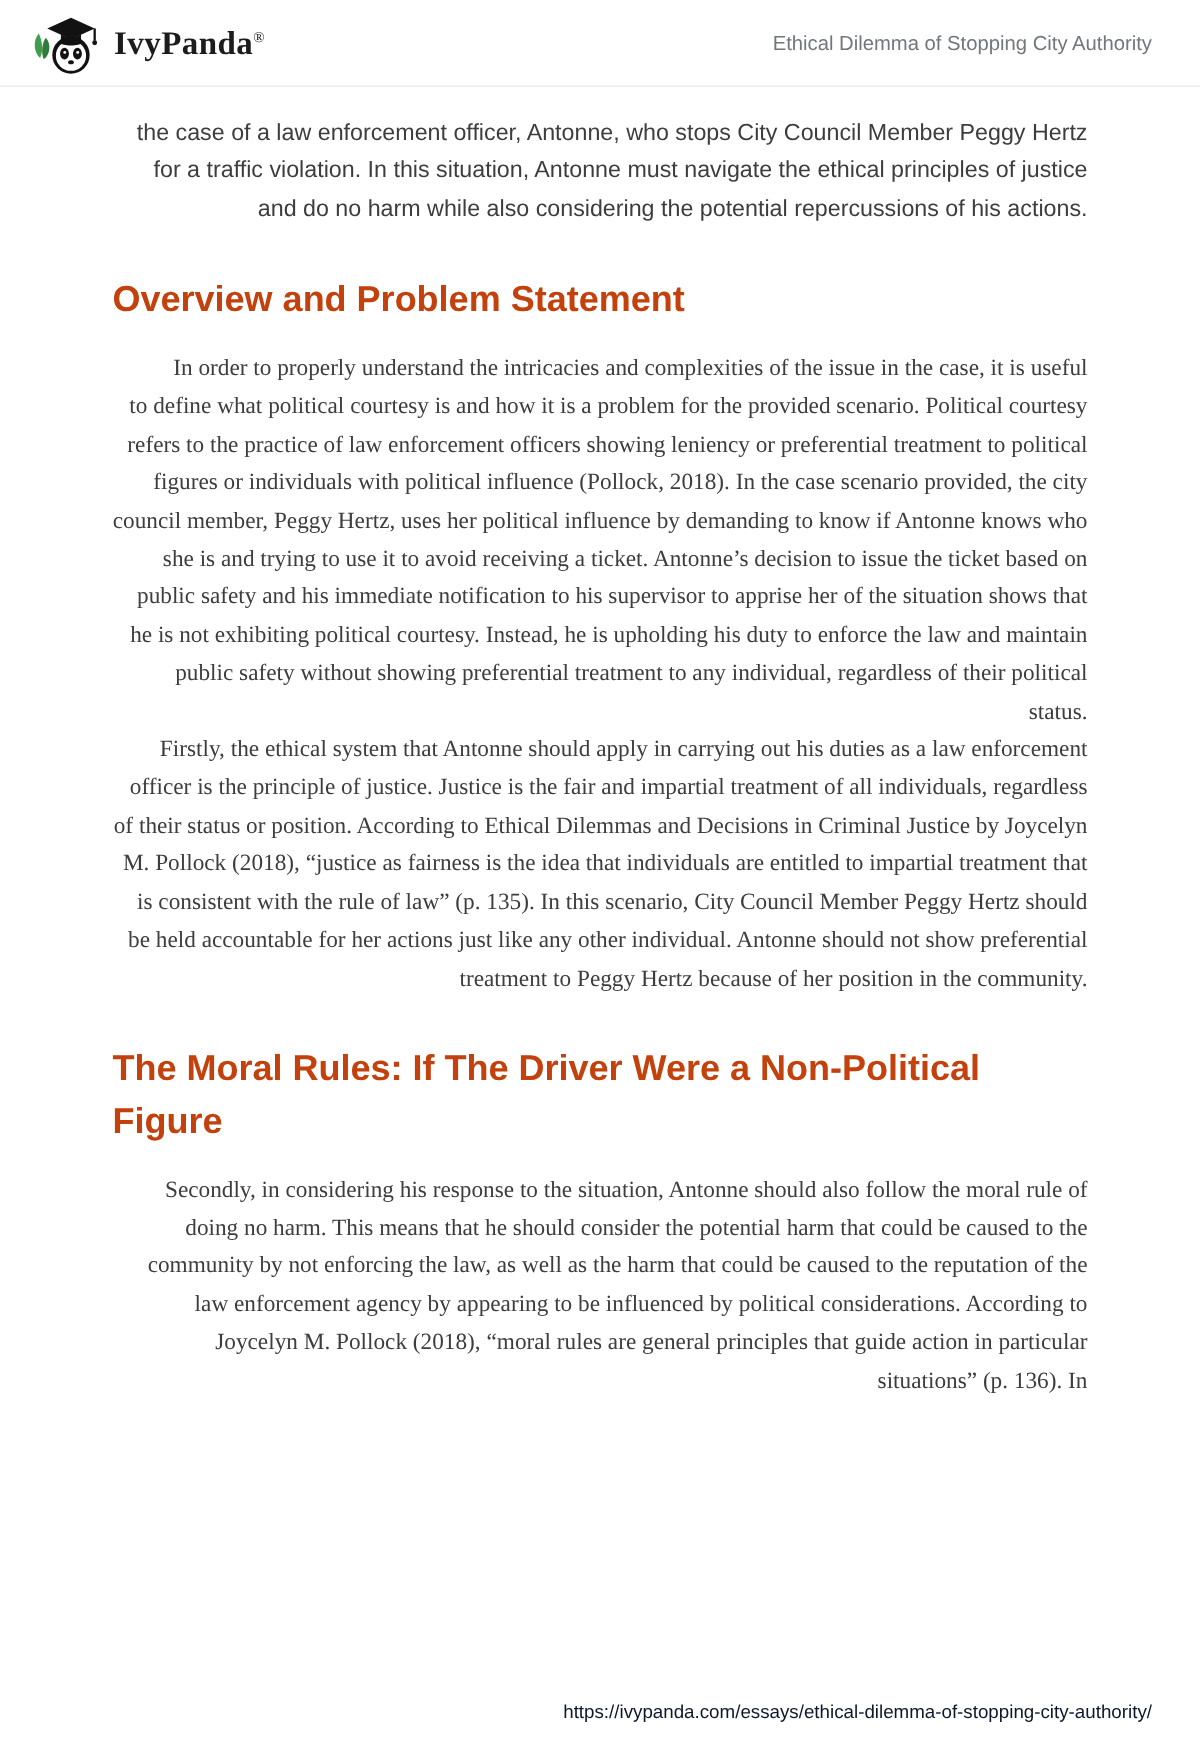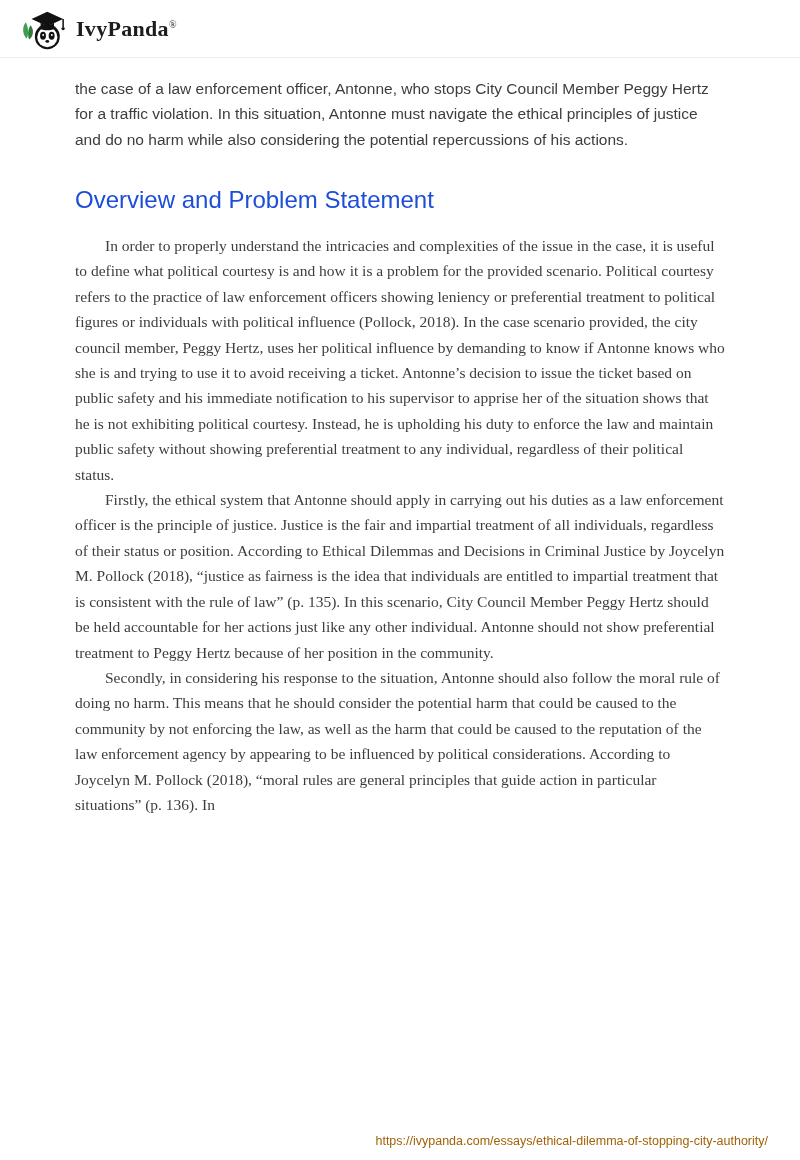--- a/index.html
+++ b/index.html
@@ -46,36 +46,36 @@
     color:#72777d;
     font-size:13.5px;
   }
   
   .content {
     padding:18px 75px 0 75px;
     color:#3d3d3d;
     font-size:15.5px;
     line-height:1.64;
   }
-  .content p { margin:0; }
+  .content p { margin:0;text-align:right; }
   .content p.indent { text-indent:30px;font-family:Liberation Serif, serif; }
   .content h2 {
     font-size:24px;
     line-height:1.45;
-    font-weight:400;
-    color:#1d4ed8;
+    font-weight:700;
+    color:#c2410c;
     margin:31px 0 15px 0;
   }
   
   .footer {
     position:absolute;
     right:32px;
     bottom:12px;
     font-size:12.5px;
-    color:#a16207;
+    color:#0f172a;
   }
 </style>
 </head>
 <body>
 
 <div class="page">
 
   <header class="header">
     <div class="brand">
       <span class="logo">
@@ -97,36 +97,38 @@
           <ellipse cx="28.5" cy="37" rx="2" ry="1.4" fill="#121212"></ellipse>
 
           <path d="M28.5 6 L45 13.5 L28.5 21 L12 13.5 Z" fill="#121212"></path>
           <path d="M21.5 17.5 L21.5 23.5 C21.5 26 35.5 26 35.5 23.5 L35.5 17.5 L28.5 21 Z" fill="#121212"></path>
           <path d="M45 13.5 L45 22" stroke="#121212" stroke-width="1.6" fill="none"></path>
           <circle cx="45" cy="23.5" r="1.7" fill="#121212"></circle>
         </svg>
       </span>
       <span class="brand-name"><span>IvyPanda</span><sup class="reg">®</sup></span>
     </div>
+    <div class="doc-title">Ethical Dilemma of Stopping City Authority</div>
   </header>
 
   <main class="content">
 
     <p class="para">the case of a law enforcement officer, Antonne, who stops City Council Member Peggy Hertz for a traffic violation. In this situation, Antonne must navigate the ethical principles of justice and do no harm while also considering the potential repercussions of his actions.</p>
 
     <section>
       <h2>Overview and Problem Statement</h2>
       <p class="para indent">In order to properly understand the intricacies and complexities of the issue in the case, it is useful to define what political courtesy is and how it is a problem for the provided scenario. Political courtesy refers to the practice of law enforcement officers showing leniency or preferential treatment to political figures or individuals with political influence (Pollock, 2018). In the case scenario provided, the city council member, Peggy Hertz, uses her political influence by demanding to know if Antonne knows who she is and trying to use it to avoid receiving a ticket. Antonne’s decision to issue the ticket based on public safety and his immediate notification to his supervisor to apprise her of the situation shows that he is not exhibiting political courtesy. Instead, he is upholding his duty to enforce the law and maintain public safety without showing preferential treatment to any individual, regardless of their political status.</p>
     </section>
 
     <section>
       <p class="para indent">Firstly, the ethical system that Antonne should apply in carrying out his duties as a law enforcement officer is the principle of justice. Justice is the fair and impartial treatment of all individuals, regardless of their status or position. According to Ethical Dilemmas and Decisions in Criminal Justice by Joycelyn M. Pollock (2018), “justice as fairness is the idea that individuals are entitled to impartial treatment that is consistent with the rule of law” (p. 135). In this scenario, City Council Member Peggy Hertz should be held accountable for her actions just like any other individual. Antonne should not show preferential treatment to Peggy Hertz because of her position in the community.</p>
     </section>
 
     <section>
+      <h2>The Moral Rules: If The Driver Were a Non-Political Figure</h2>
       <p class="para indent">Secondly, in considering his response to the situation, Antonne should also follow the moral rule of doing no harm. This means that he should consider the potential harm that could be caused to the community by not enforcing the law, as well as the harm that could be caused to the reputation of the law enforcement agency by appearing to be influenced by political considerations. According to Joycelyn M. Pollock (2018), “moral rules are general principles that guide action in particular situations” (p. 136). In</p>
     </section>
 
   </main>
 
   <div class="footer">
     <span>https://ivypanda.com/essays/ethical-dilemma-of-stopping-city-authority/</span>
   </div>
 
 </div>

